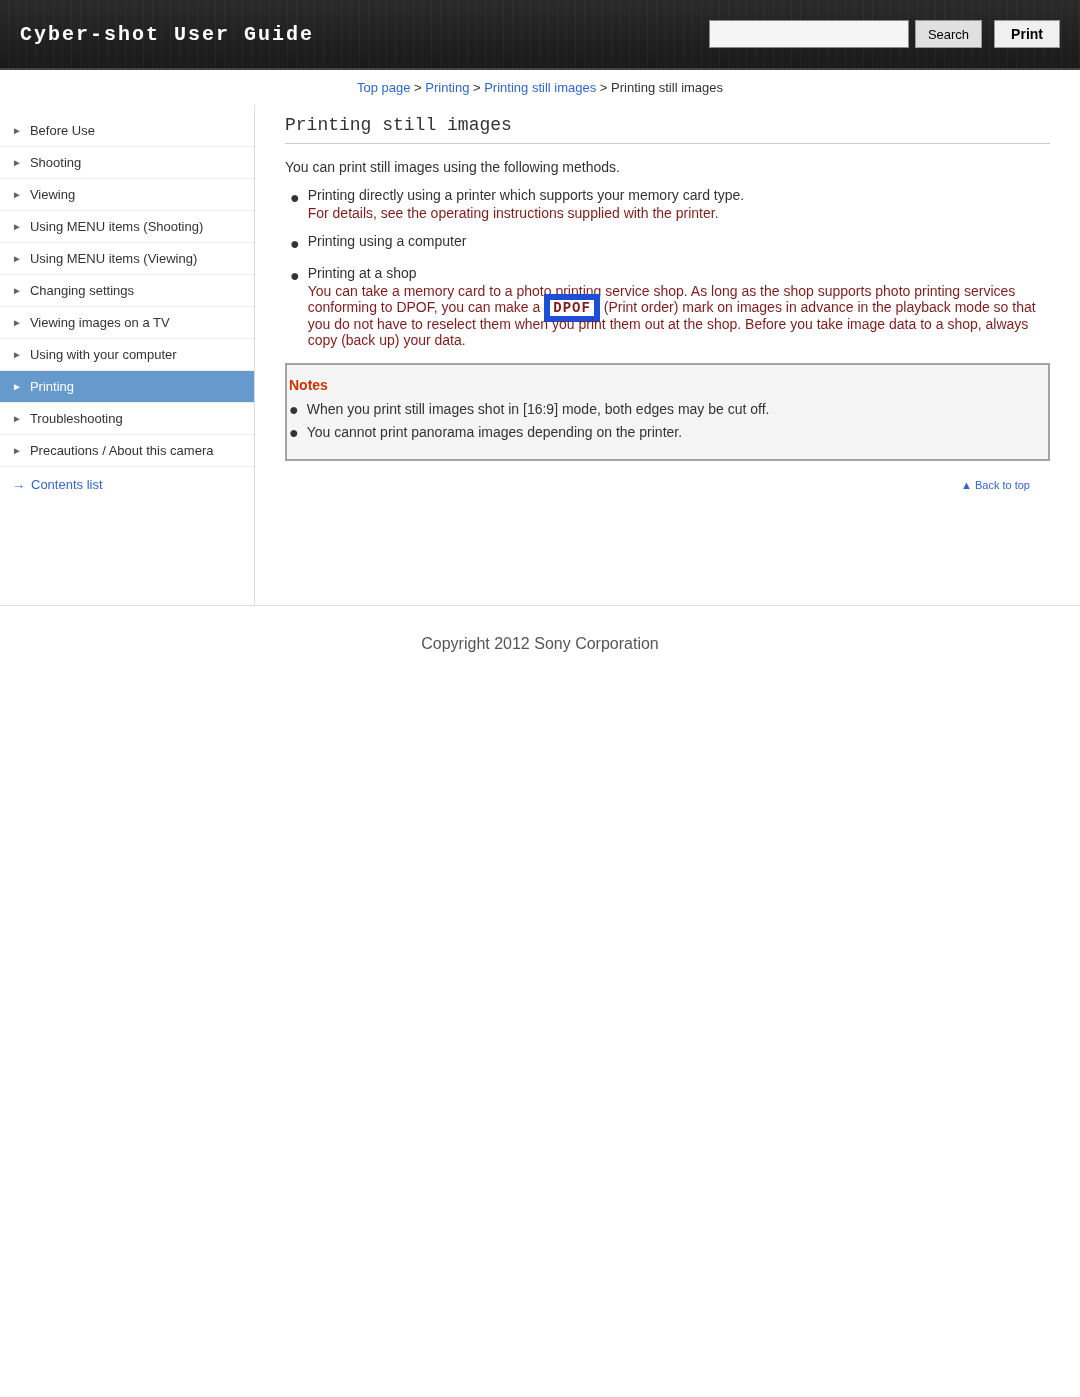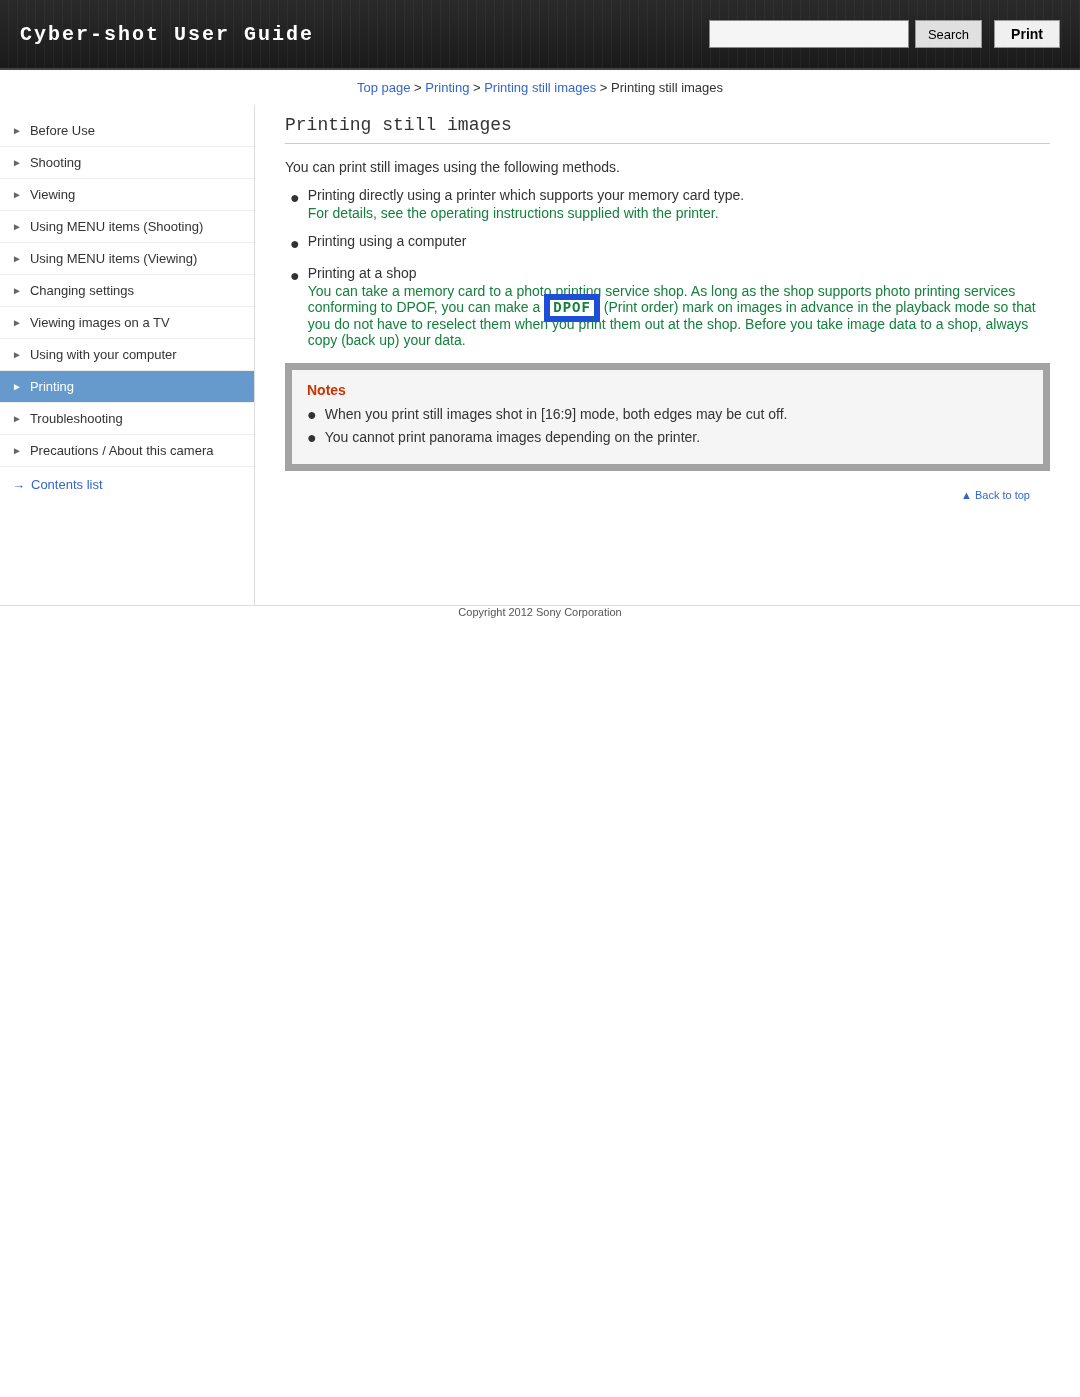--- a/index.html
+++ b/index.html
@@ -157,37 +157,37 @@
     .method-list li .bullet {
       margin-right: 8px;
       margin-top: 2px;
       font-size: 16px;
     }
     .method-list li .content {}
     .method-title { font-weight: normal; }
     .method-desc {
       font-size: 14px;
       margin-top: 2px;
-      color: #15803d;
+      color: #7f1d1d;
     }
     .dpof-text {
       font-family: 'Courier New', monospace;
       font-weight: bold;
       font-size: 14px;
       letter-spacing: 1px;
       border: 6px solid #1d4ed8;
       padding: 0 3px;
       display: inline;
     }
 
     
     #notes-box {
       background: #f5f5f5;
-      border: 7px solid #a3a3a3;
-      padding: 12px 15px;
+      border: 2px solid #a3a3a3;
+      padding: 12px 2px;
       margin-top: 15px;
     }
     #notes-title {
       color: #cc3300;
       font-weight: bold;
       font-size: 14px;
       margin-bottom: 8px;
     }
     .notes-list {
       list-style: none;
@@ -211,22 +211,22 @@
     #back-to-top-link {
       color: #3366cc;
       text-decoration: none;
       font-size: 11px;
     }
 
     
     #footer {
       border-top: 1px solid #ddd;
       text-align: center;
-      padding: 0;
-      font-size: 11px;
+      padding: 29px;
+      font-size: 16px;
       color: #555;
     }
   </style>
 </head>
 <body>
 
 <div id="header">
   <div id="site-title">Cyber-shot User Guide</div>
   <div id="search-area">
     <input id="search-input" type="text" placeholder="" style="">

